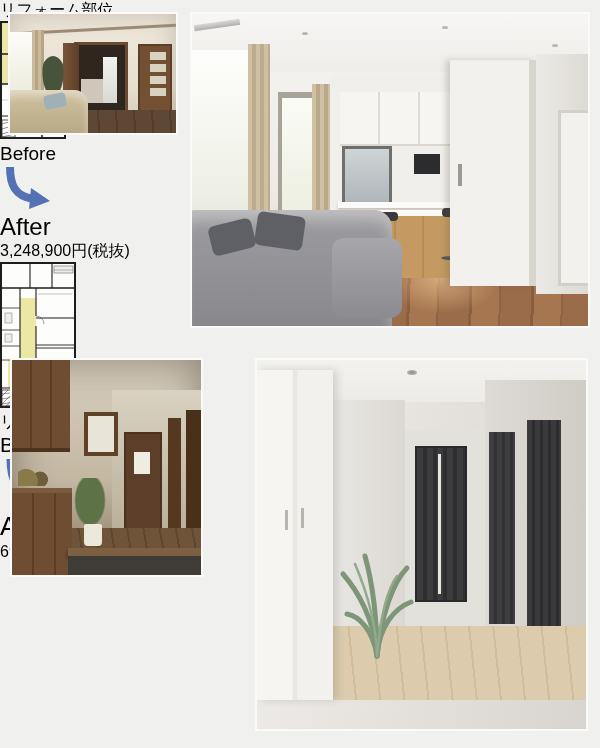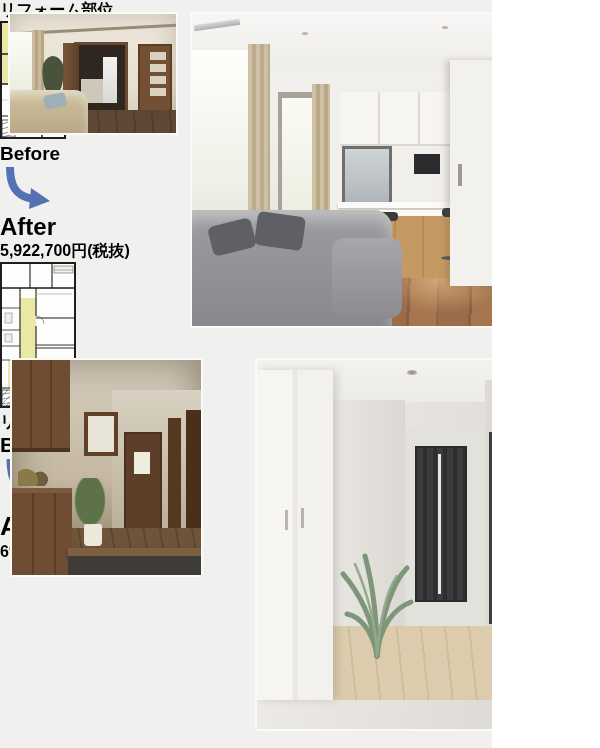--- a/index.html
+++ b/index.html
@@ -1,20 +1,19 @@
 <!DOCTYPE html>
 <html style="--color-page_bg: #f0f0ee; --color-accent: #5371b3; --color-price: #3d63a8; --color-tax: #3a3f48; --color-highlight: #eae8a4;"><head>
 <meta charset="utf-8">
 <style>
   html,body{margin:0;padding:0;}
   #page{
-    position:relative;width:492px;height:748px;overflow:hidden;
+    position:relative;width:600px;height:748px;overflow:hidden;
     background:var(--color-page_bg,#f0f0ee);
     font-family:"Liberation Sans",sans-serif;
-    font-weight:bold;
   }
   
   .photo{position:absolute;overflow:hidden;border:2px solid #fafaf8;box-sizing:border-box;}
   .abs{position:absolute;}
   .p1{left:8px;top:12px;width:170px;height:123px;background:linear-gradient(#efe9dd 0%,#e7e0d1 60%,#ddd4c2 78%);box-shadow:inset 0 0 26px rgba(70,50,30,.25);}
   .p2{left:190px;top:12px;width:400px;height:316px;background:linear-gradient(#f5f4f2 0%,#eeebe7 55%,#e6e0d8 70%);}
   .p3{left:10px;top:358px;width:193px;height:219px;background:linear-gradient(#d8cfbf 0%,#c4b8a3 55%,#a2937c 80%);box-shadow:inset 0 0 40px rgba(40,28,16,.45);}
   .p4{left:255px;top:358px;width:333px;height:373px;background:linear-gradient(100deg,#efedea 0%,#e6e3df 45%,#d8d5d0 100%);}
 
   
@@ -213,21 +212,21 @@
   </svg>
 
   
   <div class="ba-label" style="left:103px;top:133px;font-size:19px;">Before</div>
   <svg class="arrow" style="left:127px;top:156px;" width="50" height="44" viewBox="0 0 50 44">
     <path d="M10 2 C 10 20, 15 31, 33 34" fill="none" stroke="var(--color-accent,#5371b3)" stroke-width="8"></path>
     <polygon points="31,23 50,36 29,44" fill="var(--color-accent,#5371b3)"></polygon>
   </svg>
   <div class="ba-label" style="left:120px;top:203px;font-size:24px;">After</div>
   <div class="price price1">
-    <span class="num">5,922,700</span><span class="unit">円</span><span class="tax">(税抜)</span>
+    <span class="num">3,248,900</span><span class="unit">円</span><span class="tax">(税抜)</span>
   </div>
 
   
 
   
   <div class="photo p3">
     <div class="abs s3-backwall"></div>
     <div class="abs s3-cabtop"></div>
     <div class="abs s3-bottles"></div>
     <div class="abs s3-cabbot"></div>

